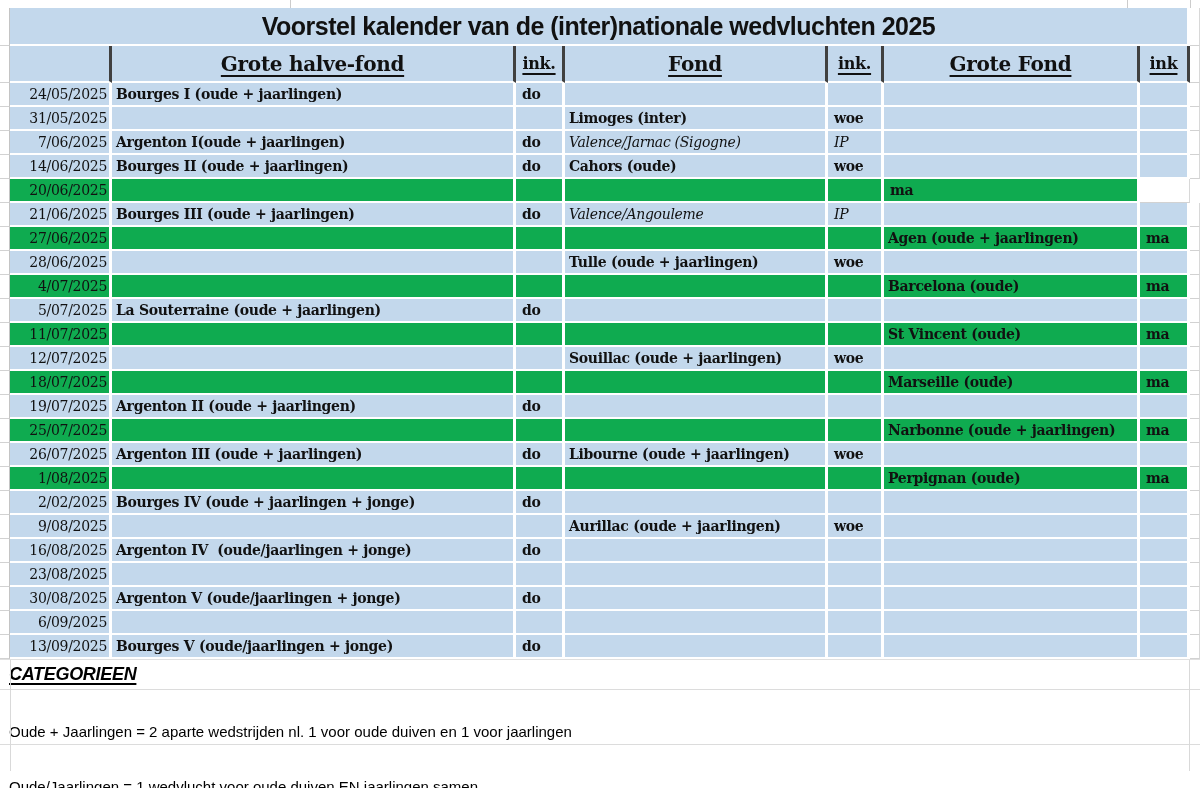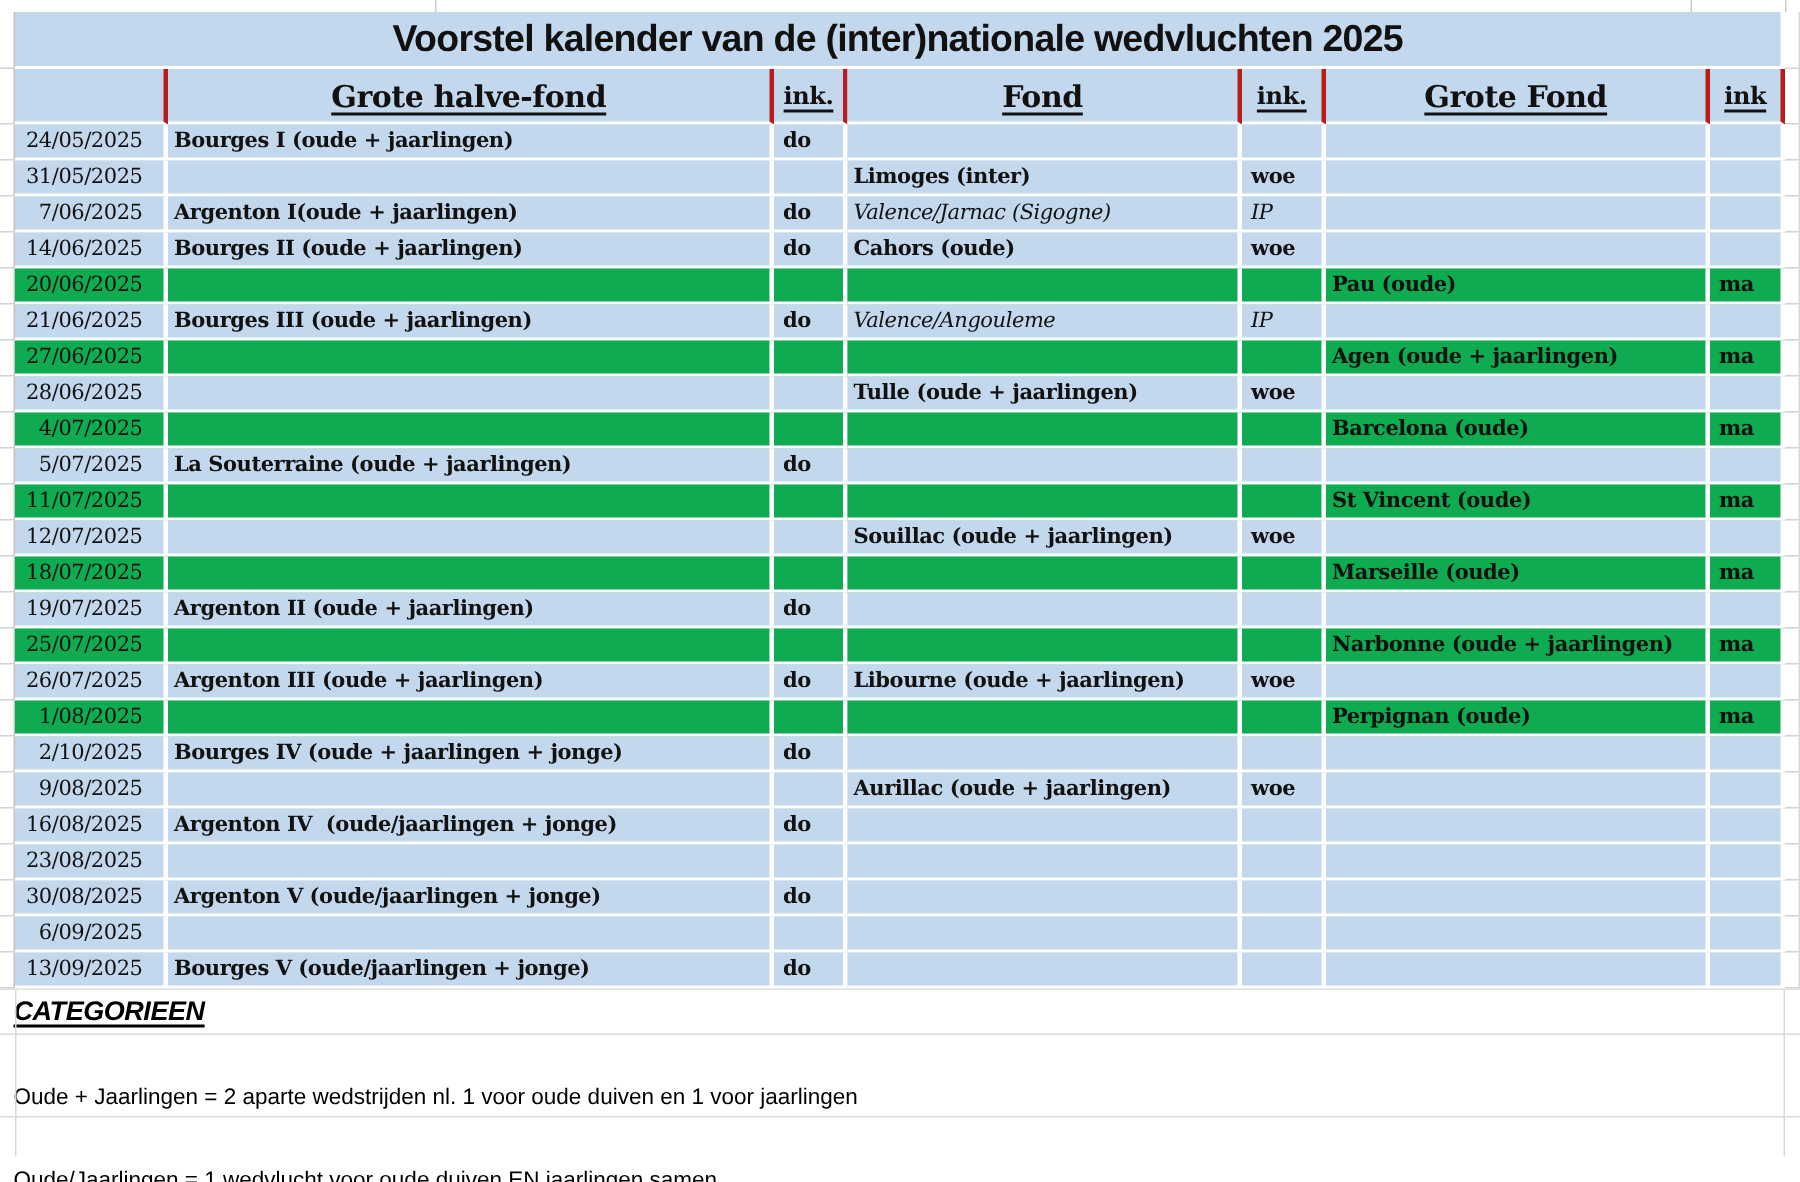--- a/index.html
+++ b/index.html
@@ -42,32 +42,32 @@
   .green .cell{background:var(--green);}
 
   .title-cell{
     justify-content:center;
     font-family:"Liberation Sans",sans-serif;
     font-weight:bold;font-size:25px;letter-spacing:-0.5px;
   }
 
   .hcell{
     background:var(--blue);
-    border-right:3px solid #b91c1c;
+    border-right:3px solid #404040;
     border-bottom:2px solid #ffffff;
     box-sizing:border-box;
     display:flex;align-items:center;justify-content:center;
     font-weight:bold;color:var(--ink);
     letter-spacing:-0.3px;
   }
   .h-main{font-size:20px;}
   .h-ink{font-size:16px;text-align:right;}
   .h-underline{text-decoration:underline;text-decoration-thickness:2px;text-underline-offset:4px;}
 
-  .date{justify-content:flex-end;padding-right:14px;}
+  .date{justify-content:flex-end;padding-right:2px;}
   .name{font-weight:bold;padding-left:4px;}
   .ink-val{font-weight:bold;padding-left:6px;}
   .italic{font-style:italic;font-weight:normal;}
 
   .footer{position:relative;border-top:1px solid #e0e0e0;}
   .f-row{display:flex;align-items:center;padding-left:9px;border-bottom:1px solid #dcdcdc;box-sizing:border-box;}
   .f-head{height:30px;font-family:"Liberation Sans",sans-serif;font-style:italic;font-weight:bold;font-size:18px;letter-spacing:-0.3px;}
   .f-head span{text-decoration:underline;text-decoration-thickness:2px;text-underline-offset:3px;}
   .f-line{height:27px;font-family:"Liberation Sans",sans-serif;font-size:15px;color:#000000;margin-top:28px;}
   .v-line{position:absolute;top:0;width:1px;height:111px;background:#d9d9d9;}
@@ -158,21 +158,20 @@
         <div class="cell ink-val"></div>
         <div class="gutter gutter-r"></div>
       </div>
       <div class="row r-data green">
         <div class="gutter gutter-l"></div>
         <div class="cell date">20/06/2025</div>
         <div class="cell name"></div>
         <div class="cell ink-val"></div>
         <div class="cell name"></div>
         <div class="cell ink-val"></div>
-        <div class="cell name">Pau (oude)</div>
         <div class="cell ink-val">ma</div>
         <div class="gutter gutter-r"></div>
       </div>
       <div class="row r-data">
         <div class="gutter gutter-l"></div>
         <div class="cell date">21/06/2025</div>
         <div class="cell name">Bourges III (oude + jaarlingen)</div>
         <div class="cell ink-val">do</div>
         <div class="cell name italic">Valence/Angouleme</div>
         <div class="cell ink-val italic">IP</div>
@@ -296,21 +295,21 @@
         <div class="cell name"></div>
         <div class="cell ink-val"></div>
         <div class="cell name"></div>
         <div class="cell ink-val"></div>
         <div class="cell name">Perpignan (oude)</div>
         <div class="cell ink-val">ma</div>
         <div class="gutter gutter-r"></div>
       </div>
       <div class="row r-data">
         <div class="gutter gutter-l"></div>
-        <div class="cell date">2/10/2025</div>
+        <div class="cell date">2/02/2025</div>
         <div class="cell name">Bourges IV (oude + jaarlingen + jonge)</div>
         <div class="cell ink-val">do</div>
         <div class="cell name"></div>
         <div class="cell ink-val"></div>
         <div class="cell name"></div>
         <div class="cell ink-val"></div>
         <div class="gutter gutter-r"></div>
       </div>
       <div class="row r-data">
         <div class="gutter gutter-l"></div>

